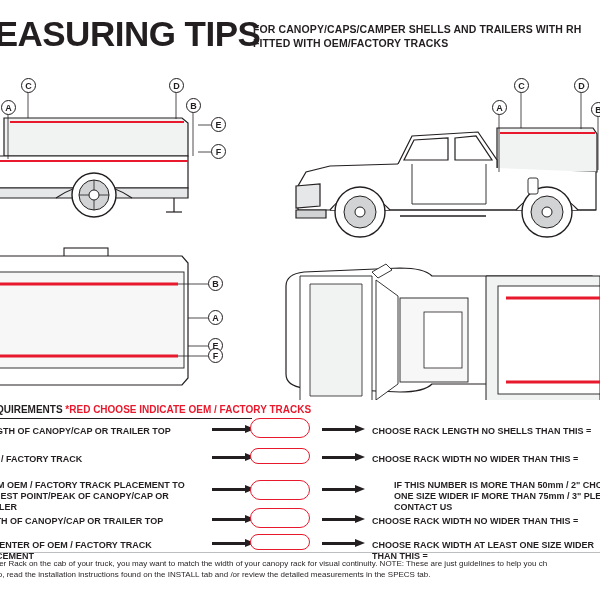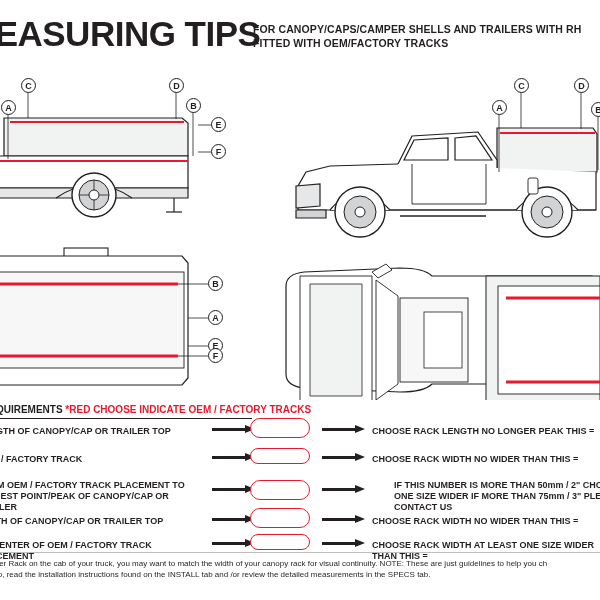--- a/index.html
+++ b/index.html
@@ -346,21 +346,21 @@
       <div class="lbl" style="top:0px;">LENGTH OF CANOPY/CAP OR TRAILER TOP</div>
       <div class="arrow" style="left:212px; top:-1px;">
         <div class="shaft"></div>
           <div class="head"></div>
       </div>
       <div class="pill" style="left:250px; top:-8px;"></div>
       <div class="arrow" style="left:322px; top:-1px;">
         <div class="shaft"></div>
           <div class="head"></div>
       </div>
-      <div class="res" style="top:0px;">CHOOSE RACK LENGTH NO LONGER PEAK THIS =</div>
+      <div class="res" style="top:0px;">CHOOSE RACK LENGTH NO SHELLS THAN THIS =</div>
     </div>
 
     <div class="row" style="top:28px;">
 
       <div class="lbl" style="top:0px;">OEM / FACTORY TRACK</div>
       <div class="arrow" style="left:212px; top:-1px;">
         <div class="shaft"></div>
           <div class="head"></div>
       </div>
       <div class="pill thin" style="left:250px; top:-6px;"></div>

